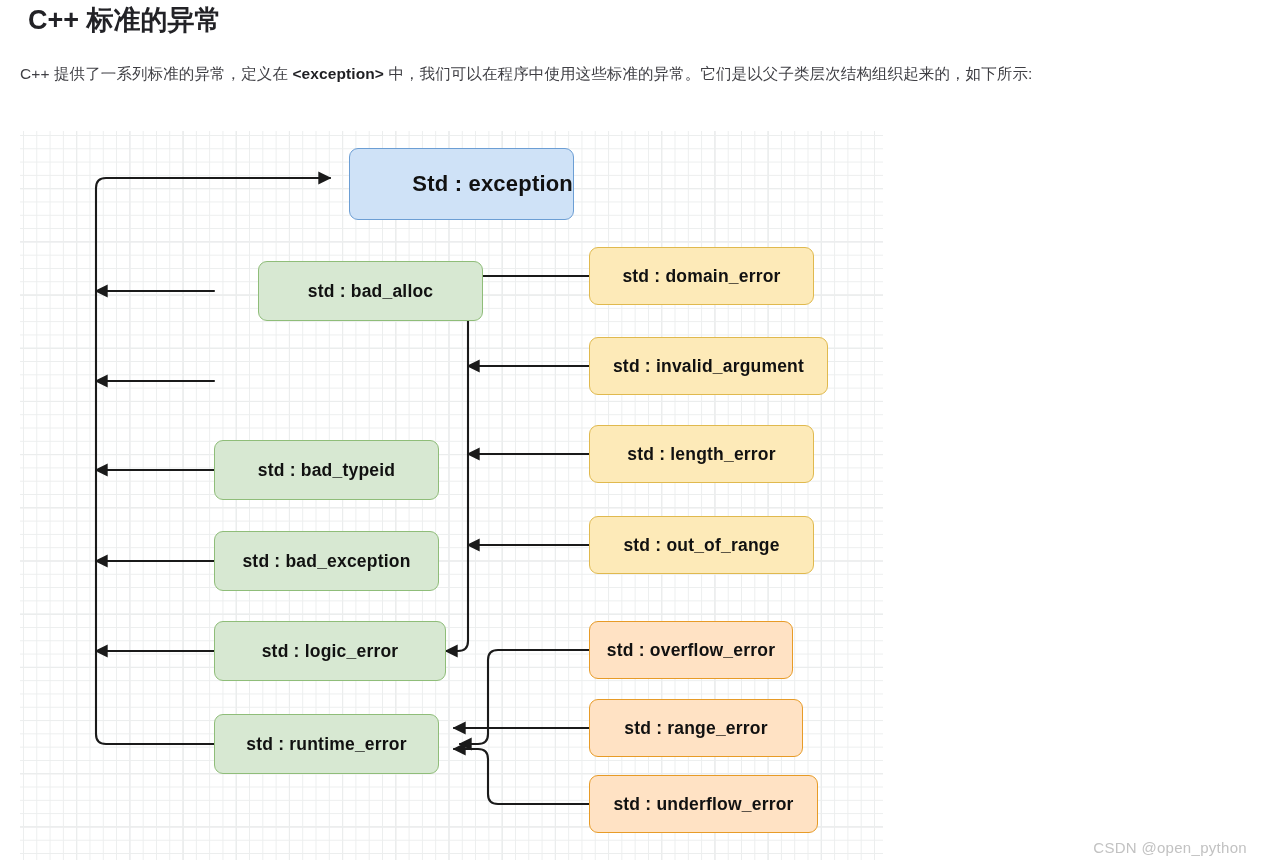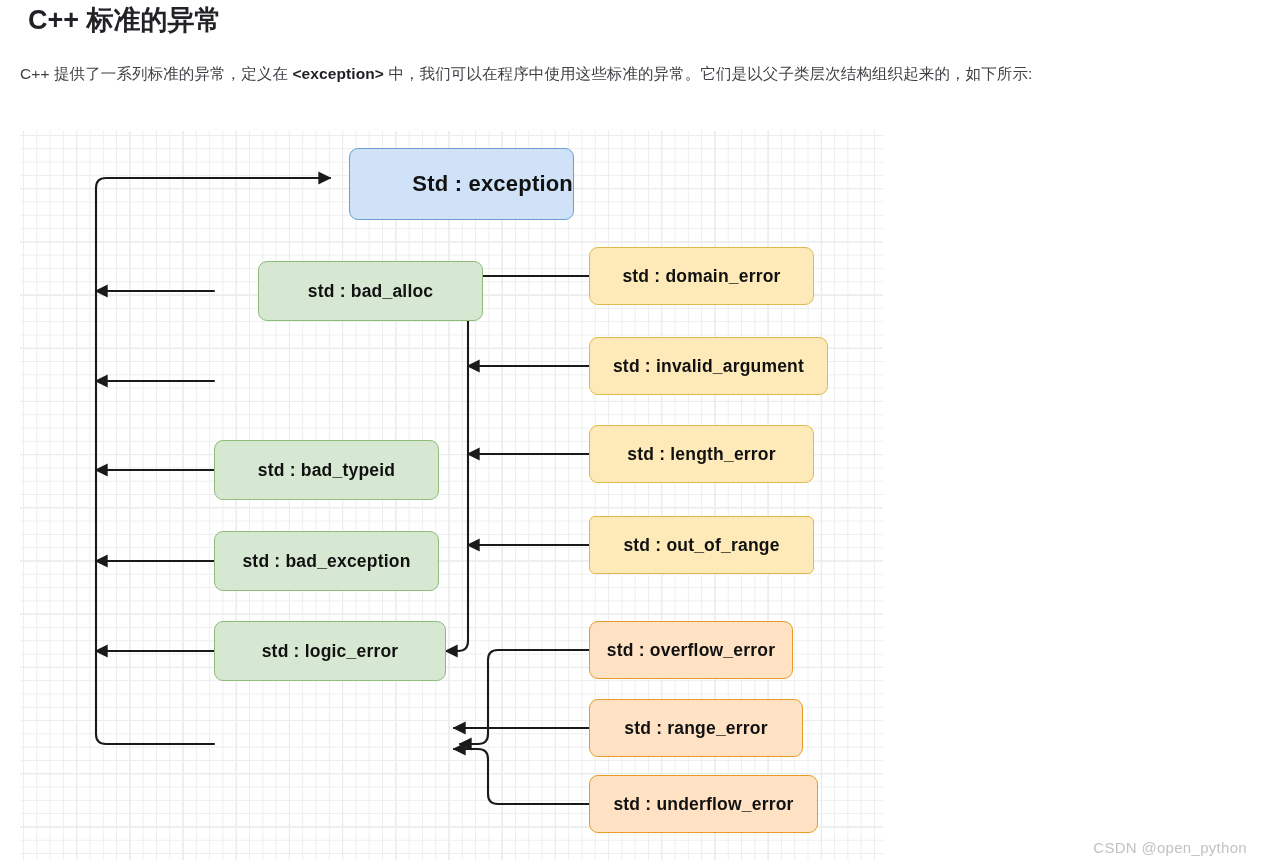--- a/index.html
+++ b/index.html
@@ -156,31 +156,34 @@
   </div>
   <div class="node green lvl2" style="left:194px; top:309px; width:225px; height:60px;">
     <span>std : bad_typeid</span>
   </div>
   <div class="node green lvl2" style="left:194px; top:400px; width:225px; height:60px;">
     <span>std : bad_exception</span>
   </div>
   <div class="node green lvl2" style="left:194px; top:490px; width:232px; height:60px;">
     <span>std : logic_error</span>
   </div>
+  <div class="node green lvl2" style="left:194px; top:583px; width:225px; height:60px;">
+    <span>std : runtime_error</span>
+  </div>
 
   <div class="node yellow lvl2" style="left:569px; top:116px; width:225px; height:58px;">
     <span>std : domain_error</span>
   </div>
   <div class="node yellow lvl2" style="left:569px; top:206px; width:239px; height:58px;">
     <span>std : invalid_argument</span>
   </div>
   <div class="node yellow lvl2" style="left:569px; top:294px; width:225px; height:58px;">
     <span>std : length_error</span>
   </div>
-  <div class="node yellow lvl2" style="left:569px; top:385px; width:225px; height:58px;border-radius:6px;">
+  <div class="node yellow lvl2" style="left:569px; top:385px; width:225px; height:58px;">
     <span>std : out_of_range</span>
   </div>
 
   <div class="node orange lvl2" style="left:569px; top:490px; width:204px; height:58px;">
     <span>std : overflow_error</span>
   </div>
   <div class="node orange lvl2" style="left:569px; top:568px; width:214px; height:58px;">
     <span>std : range_error</span>
   </div>
   <div class="node orange lvl2" style="left:569px; top:644px; width:229px; height:58px;">

